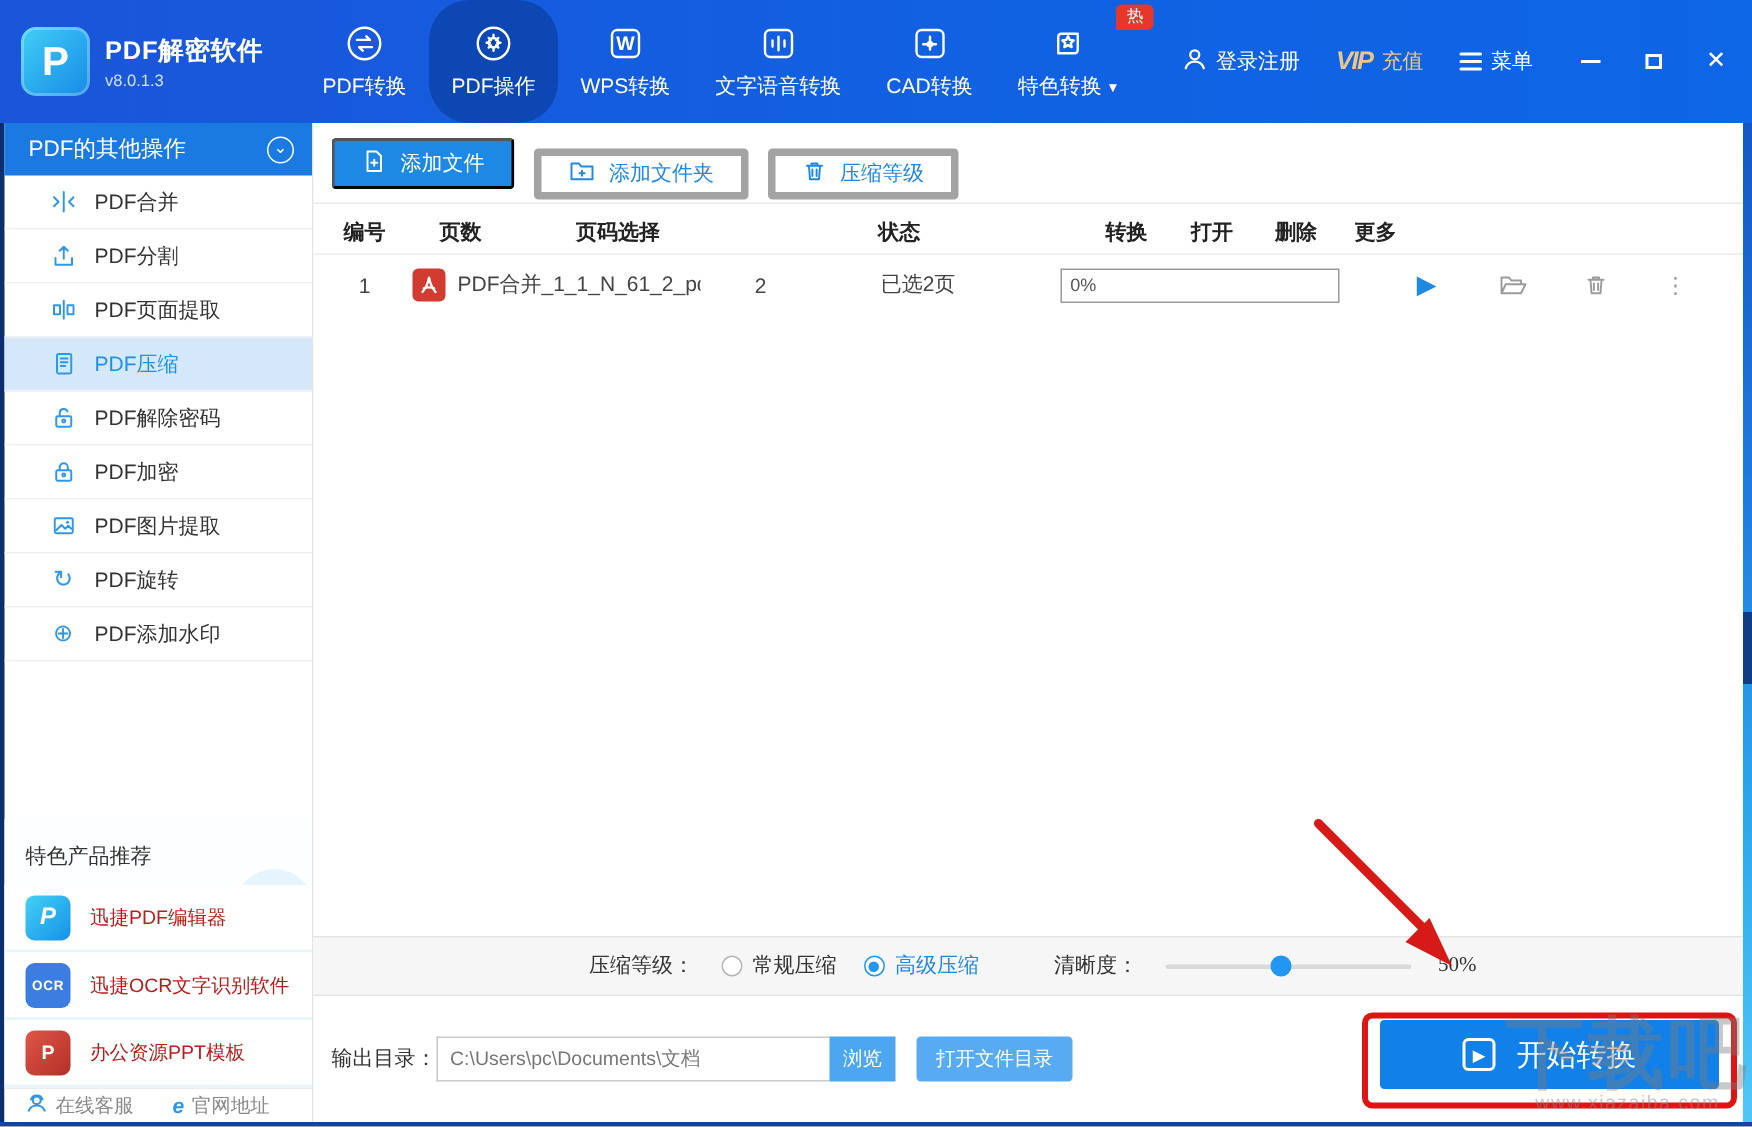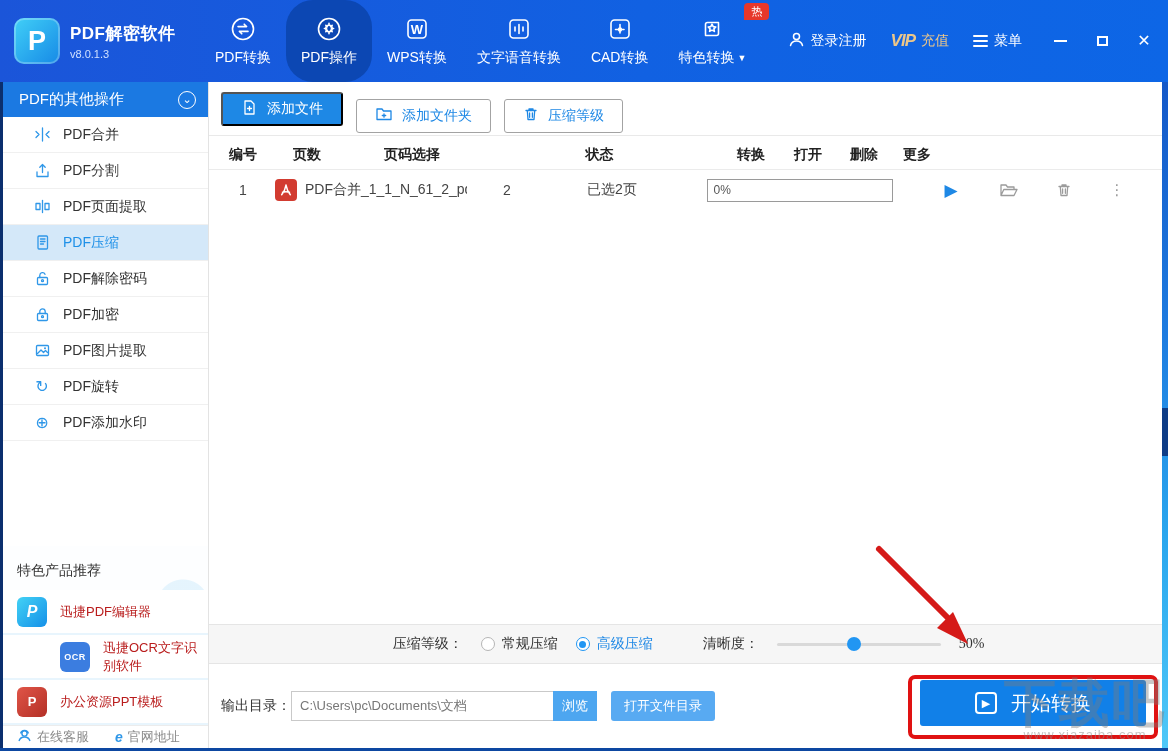--- a/index.html
+++ b/index.html
@@ -63,40 +63,40 @@
       radial-gradient(circle at 180px 60px, rgba(120,200,245,.18) 0 26px, transparent 27px),
       radial-gradient(circle at 30px 150px, rgba(120,200,245,.14) 0 18px, transparent 19px),
       radial-gradient(circle at 170px 200px, rgba(120,200,245,.16) 0 30px, transparent 31px),
       #fdfeff; padding-top:8px; }
   .promo-header { font-size:14px; color:#333; padding:8px 0 10px 14px; }
   .product { height:45px; background:#fff; display:flex; align-items:center; gap:13px; padding-left:14px;
              border-bottom:2px solid rgba(190,225,248,.35); cursor:pointer; }
   .p-icon { width:30px; height:30px; border-radius:6px; display:flex; align-items:center; justify-content:center;
             color:#fff; font-weight:bold; flex:none; }
   .p-icon.editor { background:linear-gradient(135deg,#43d2f5,#1590e8); font-style:italic; font-size:16px; }
-  .p-icon.ocr { background:#3b7de0; font-size:9px; letter-spacing:.5px;margin-left:43px; }
+  .p-icon.ocr { background:#3b7de0; font-size:9px; letter-spacing:.5px; }
   .p-icon.zip { background:linear-gradient(90deg,#2a6bd0 0 11px,#57c443 11px 19px,#1f59b8 19px); font-size:10px; }
   .p-icon.ppt { background:linear-gradient(135deg,#e05548,#b33026); font-size:13px; }
   .p-label { font-size:13px; color:#b91c1c; }
 
   .side-footer { height:23px; display:flex; align-items:center; gap:26px; padding-left:14px;
                  border-top:1px solid #ececec; background:#fff; }
   .foot-link { display:flex; align-items:center; gap:5px; font-size:13px; color:#8a8a8a; cursor:pointer; }
   .foot-ic { color:#2f97e8; font-size:13px; }
   .foot-ic svg { stroke:#2f97e8; fill:none; stroke-width:1.4; }
   .foot-e { font-style:italic; font-weight:800; color:#2f97e8; font-size:14px; }
 
   
   .main { flex:1; display:flex; flex-direction:column; position:relative; background:#fff; }
   .toolbar { height:54px; display:flex; align-items:center; gap:13px; padding:0 12px;
              border-bottom:1px solid #e9e9e9; }
   .tb-btn { height:34px; display:flex; align-items:center; justify-content:center; gap:9px; font-size:14px;
             border-radius:3px; cursor:pointer; padding:0 18px; }
   .tb-btn.primary { background:#1e88e5; color:#fff; }
-  .tb-btn.ghost { background:#fff; color:#1e88e5; border:1px solid #a3a3a3;margin-top:14px; }
+  .tb-btn.ghost { background:#fff; color:#1e88e5; border:5px solid #a3a3a3;margin-top:14px; }
   .tb-btn svg { stroke:currentColor; fill:none; stroke-width:1.3; stroke-linecap:round; stroke-linejoin:round; }
 
   .thead { height:29px; display:flex; align-items:center; padding:0 10px; border-bottom:1px solid #ebebeb; margin-top:5px; }
   .th { font-size:14px; color:#222; font-weight:bold; text-align:center; }
   .trow { height:40px; display:flex; align-items:center; padding:0 10px; font-size:14px; color:#444; }
   .col-idx{width:48px;} .col-name{width:200px;} .col-pages{width:80px;} .col-sel{width:130px;}
   .col-status{width:245px;} .col-conv{width:58px;} .col-open{width:56px;} .col-del{width:56px;} .col-more{width:50px;}
   .cell { display:flex; align-items:center; justify-content:center; }
   .cell-name { justify-content:flex-start; gap:8px; padding-left:8px; }
   .pdf-badge { width:22px; height:22px; border-radius:4px; background:#d23b30; flex:none;

